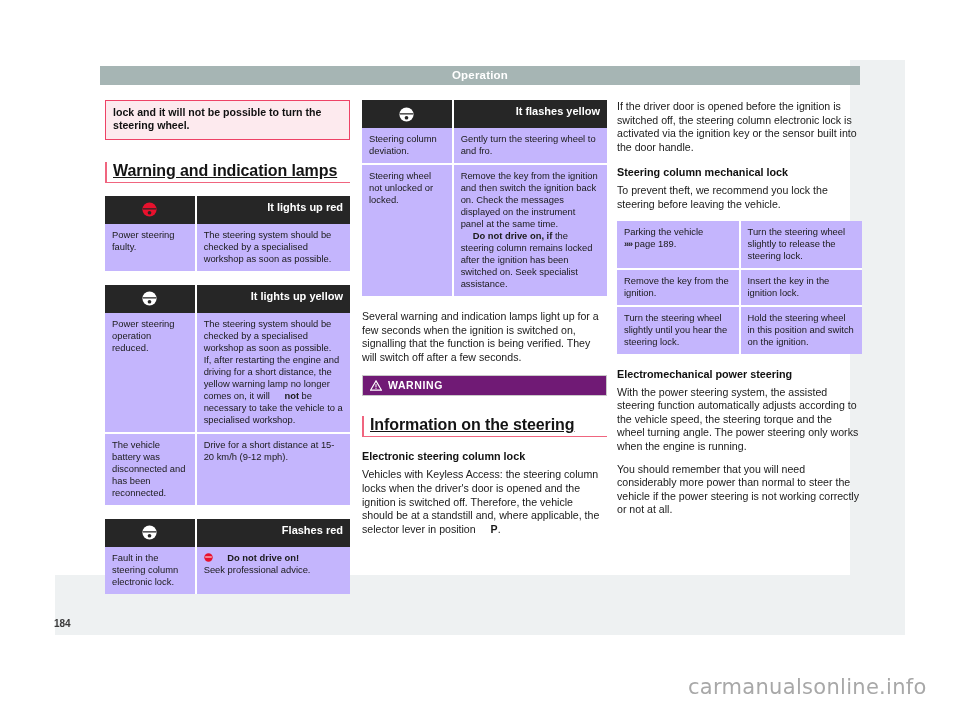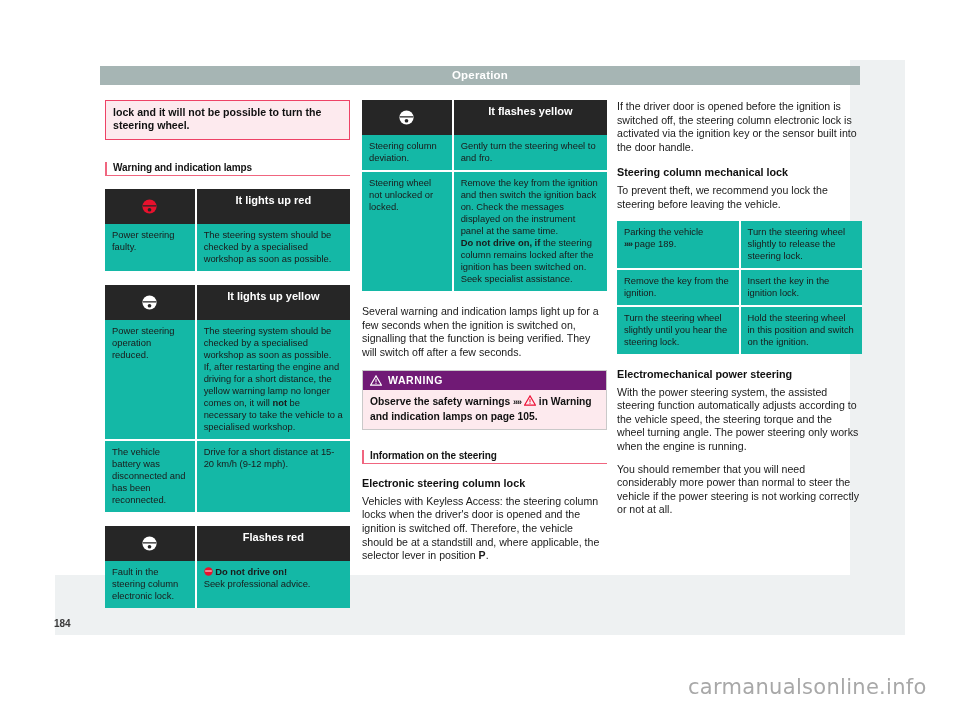--- a/index.html
+++ b/index.html
@@ -79,21 +79,21 @@
   .col1 { left: 105px; }
   .col2 { left: 362px; }
   .col3 { left: 617px; }
 
   p, .para {
     margin: 0 0 9px 0;
     font-size: 10.6px;
     line-height: 13.6px;
     color: #1a1a1a;
   }
-  b, strong { font-weight: bold; }
+  b, strong { font-weight: bold; margin-left: 12px; }
 
   
   .note-box {
     border: 1.5px solid #ee4266;
     background: #fdeaee;
     padding: 5px 7px 6px 7px;
     margin-bottom: 22px;
   }
   .note-box .txt {
     font-size: 10.6px;
@@ -104,24 +104,25 @@
 
   
   .section-head {
     position: relative;
     border-bottom: 1.5px solid #f0657f;
     border-left: 2.5px solid #f0657f;
     padding: 0 0 2px 6px;
     margin-bottom: 13px;
   }
   .section-head .t {
-    font-size: 10px;
+    font-size: 16px;
     font-weight: bold;
     color: #141414;
     letter-spacing: -.1px;
+    text-decoration: underline;
   }
 
   .sub-head {
     font-size: 10.8px;
     font-weight: bold;
     color: #111;
     margin: 3px 0 6px 0;
   }
   .sub-head.spaced { margin-top: 12px; }
 
@@ -130,32 +131,32 @@
     width: 100%;
     border-collapse: collapse;
     margin-bottom: 14px;
     table-layout: fixed;
   }
   .tbl th {
     background: #262626;
     color: #ffffff;
     font-size: 11px;
     font-weight: bold;
-    text-align: center;
-    padding: 5px 7px 18px 7px;
+    text-align: right;
+    padding: 5px 7px 11px 7px;
     vertical-align: middle;
     border-right: 2px solid #ffffff;
   }
   .tbl th:last-child { border-right: none; }
   .tbl th.icon-cell {
     text-align: center;
     padding: 3px 0;
   }
   .tbl td {
-    background: #14b8a6;
+    background: #c4b5fd;
     color: #1a1a1a;
     font-size: 9.4px;
     line-height: 12px;
     padding: 5px 7px 6px 7px;
     vertical-align: top;
     border-right: 2px solid #ffffff;
     border-bottom: 2px solid #ffffff;
   }
   .tbl td:last-child { border-right: none; }
   .tbl tr:last-child td { border-bottom: none; }
@@ -368,30 +369,20 @@
       <div class="warn-head">
         <span class="tri">
           <svg viewBox="0 0 14 12" width="12" height="11">
             <path d="M7 0.6 L13.4 11.4 H0.6 Z" fill="none" stroke="#ffffff" stroke-width="1.3"></path>
             <rect x="6.4" y="4.4" width="1.2" height="3.6" fill="#ffffff"></rect>
             <rect x="6.4" y="8.7" width="1.2" height="1.2" fill="#ffffff"></rect>
           </svg>
         </span>
         <span>WARNING</span>
       </div>
-      <div class="warn-body">
-        <span>Observe the safety warnings </span><span class="arrows">»»</span>
-        <span class="tri">
-          <svg viewBox="0 0 14 12" width="12" height="11">
-            <path d="M7 0.6 L13.4 11.4 H0.6 Z" fill="none" stroke="#ed0f35" stroke-width="1.3"></path>
-            <rect x="6.4" y="4.4" width="1.2" height="3.6" fill="#ed0f35"></rect>
-            <rect x="6.4" y="8.7" width="1.2" height="1.2" fill="#ed0f35"></rect>
-          </svg>
-        </span><span> in Warning and indication lamps on page 105.</span>
-      </div>
     </div>
 
     <div class="section-head">
       <div class="t">Information on the steering</div>
     </div>
 
     <div class="sub-head">Electronic steering column lock</div>
 
     <p class="para"><span>Vehicles with Keyless Access: the steering column locks when the driver's door is opened and the ignition is switched off. Therefore, the vehicle should be at a standstill and, where applicable, the selector lever in position </span><b>P</b><span>.</span></p>
 

